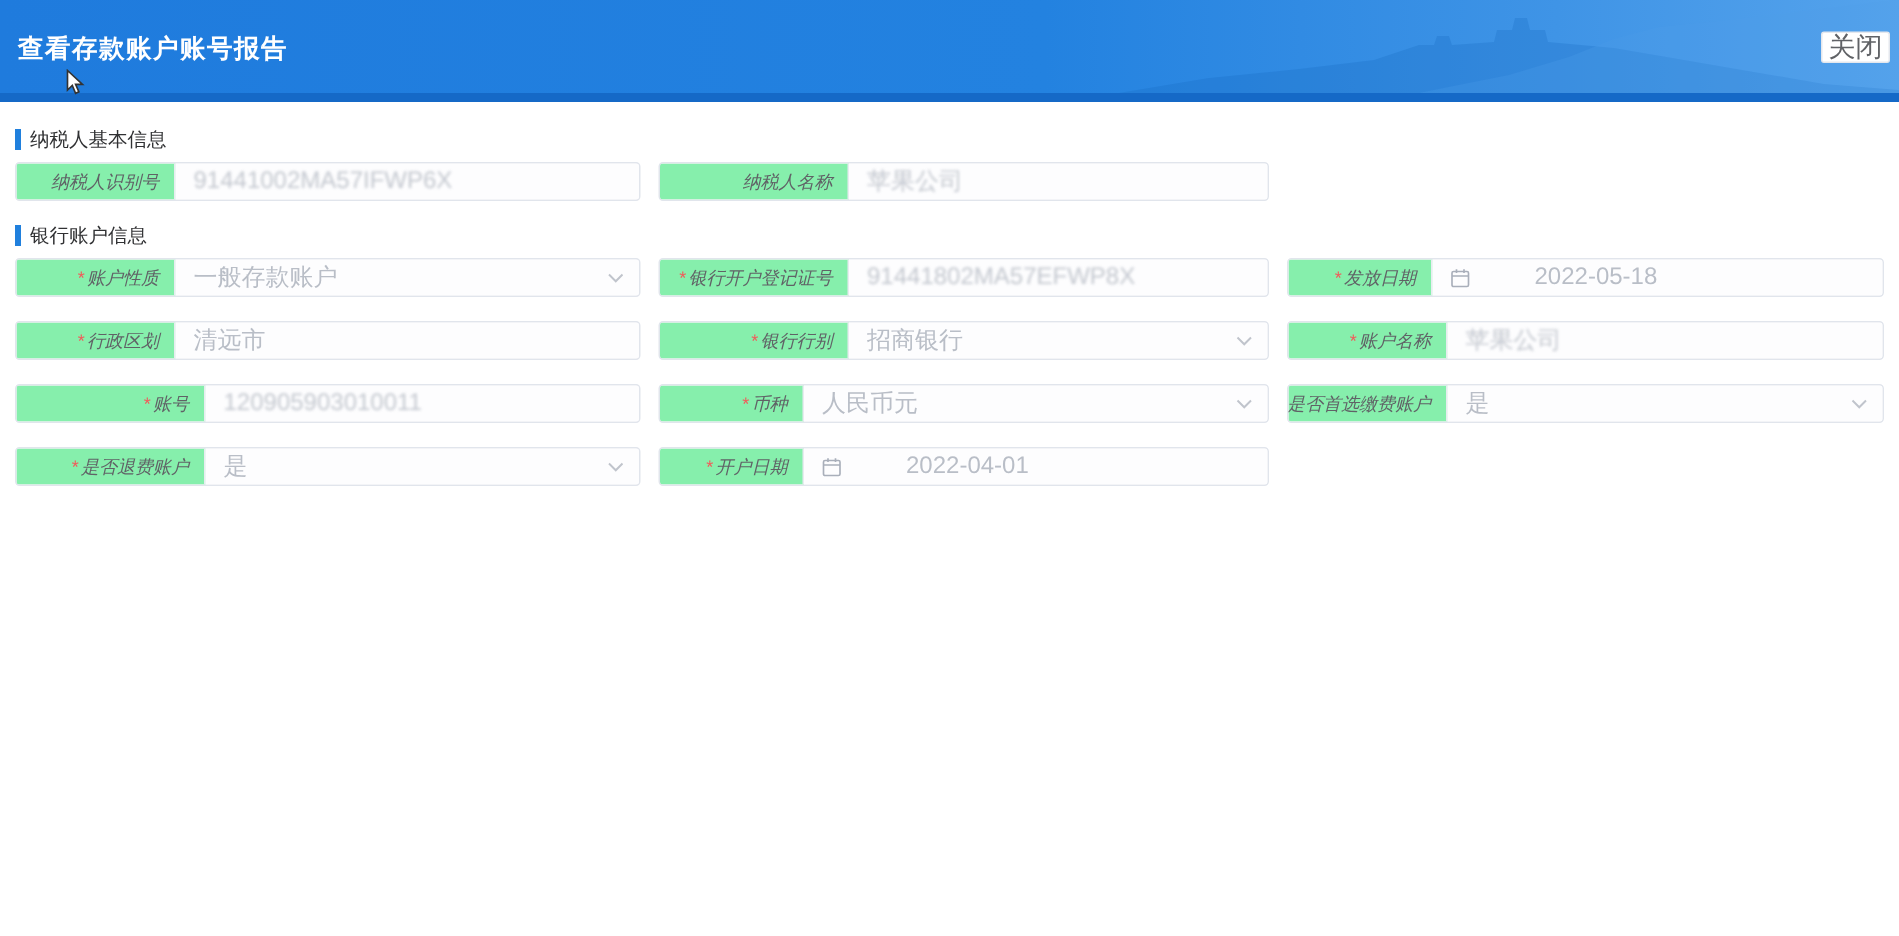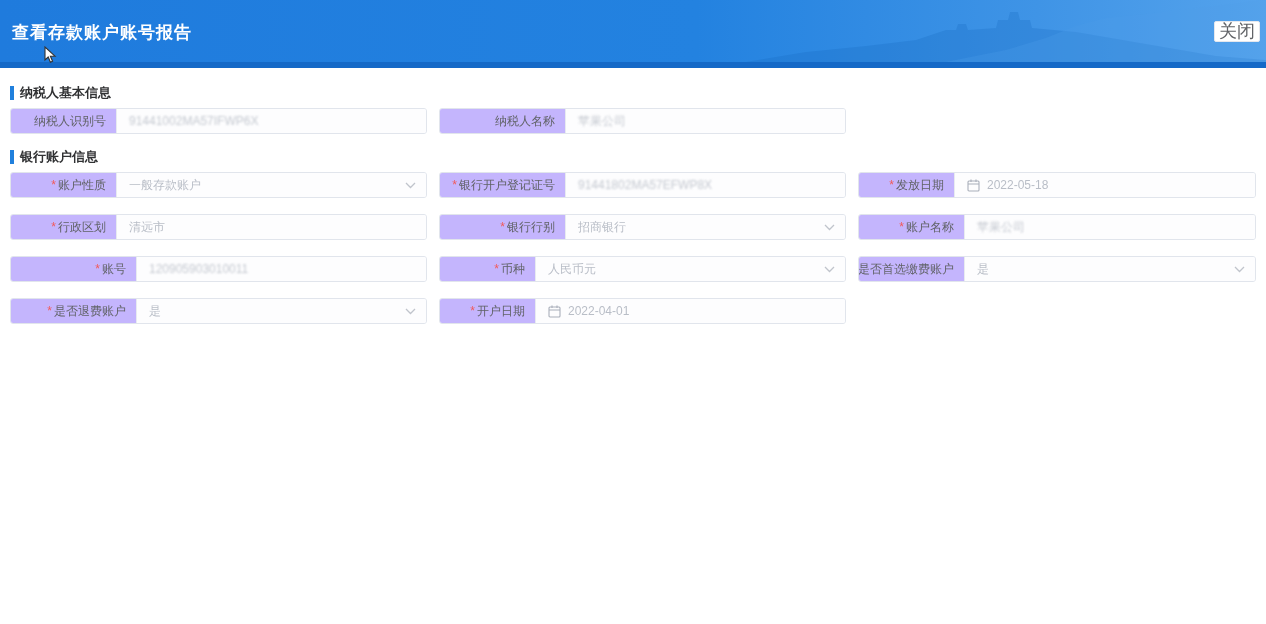--- a/index.html
+++ b/index.html
@@ -15,31 +15,31 @@
   .hdr-title { position:absolute; left:12px; top:21px; color:#fff; font-size:17px; font-weight:bold; letter-spacing:1px;font-family:Liberation Serif, serif; }
   .close-btn { position:absolute; right:6px; top:21px; width:46px; height:21px; background:#fff;
       border:1px solid #e4e7ed; border-radius:2px; color:#606266; font-size:18px; line-height:19px;
       text-align:center; cursor:pointer; font-family:inherit; }
   .cursor { position:absolute; left:44px; top:46px; }
 
   
   .content { padding:10px 10px 0 10px; }
   .sec-title { display:flex; align-items:center; height:14px; margin:8px 0 8px 0; }
   .sec-title .bar { width:4px; height:14px; background:#2080dd; margin-right:6px; }
-  .sec-title .txt { font-size:13px; font-weight:bold; color:#303133; }
+  .sec-title .txt { font-size:13px; font-weight:normal; color:#303133; }
 
   .grid { display:grid; grid-template-columns:417px 407px 398px; column-gap:12px; row-gap:16px; margin-bottom:16px; }
 
   .field { display:flex; height:26px; border:1px solid #e1e5ec; border-radius:3px; background:#fdfdfe; overflow:hidden; }
-  .flabel { display:flex; align-items:center; justify-content:flex-end; background:#c4b5fd;
-      border-right:1px solid #e8ebf0; color:#606266; font-size:12px; padding:0 10px 0 6px; white-space:nowrap; }
+  .flabel { display:flex; align-items:center; justify-content:flex-end; background:#86efac;
+      border-right:1px solid #e8ebf0; color:#606266; font-size:12px; padding:0 10px 0 6px; white-space:nowrap;font-style:italic; }
   .c1 .flabel { width:106px; } .c2 .flabel { width:126px; } .c3 .flabel { width:96px; }
   .required .flabel::before { content:"*"; color:#f25a5a; margin-right:2px; font-size:12px; }
-  .fvalue { flex:1; display:flex; align-items:center; padding:0 10px 0 12px; color:#b9bec7; font-size:12px;
-      background:#fdfdfe; position:relative; white-space:nowrap; overflow:hidden; }
+  .fvalue { flex:1; display:flex; align-items:center; padding:0 10px 0 12px; color:#b9bec7; font-size:16px;
+      background:#fdfdfe; position:relative; white-space:nowrap; overflow:hidden;gap:36px; }
   .fvalue .val { flex:1; overflow:hidden; text-overflow:ellipsis; }
   .redacted .val { filter:blur(1px); opacity:.85; }
   .chev { flex:0 0 auto; margin-left:8px; display:flex; align-items:center; }
   .cal { flex:0 0 auto; margin-right:7px; display:flex; align-items:center; }
 </style>
 </head>
 <body>
 
 <div class="hdr">
   <div class="hdr-main">

